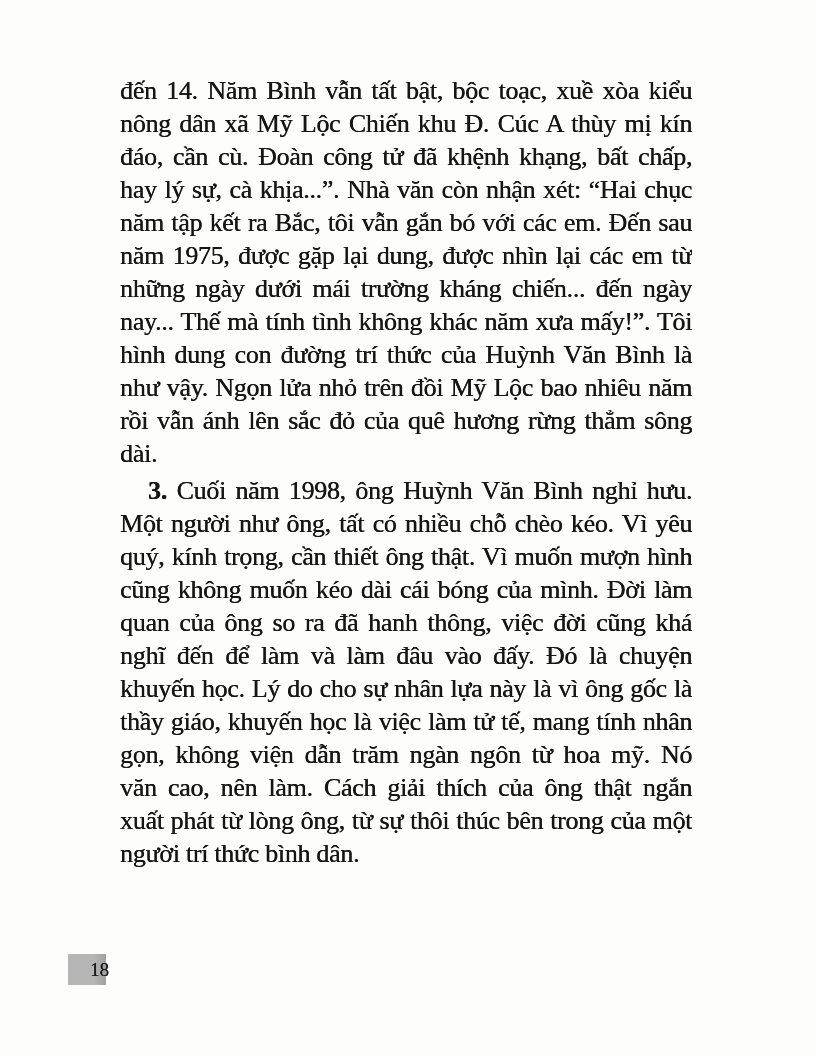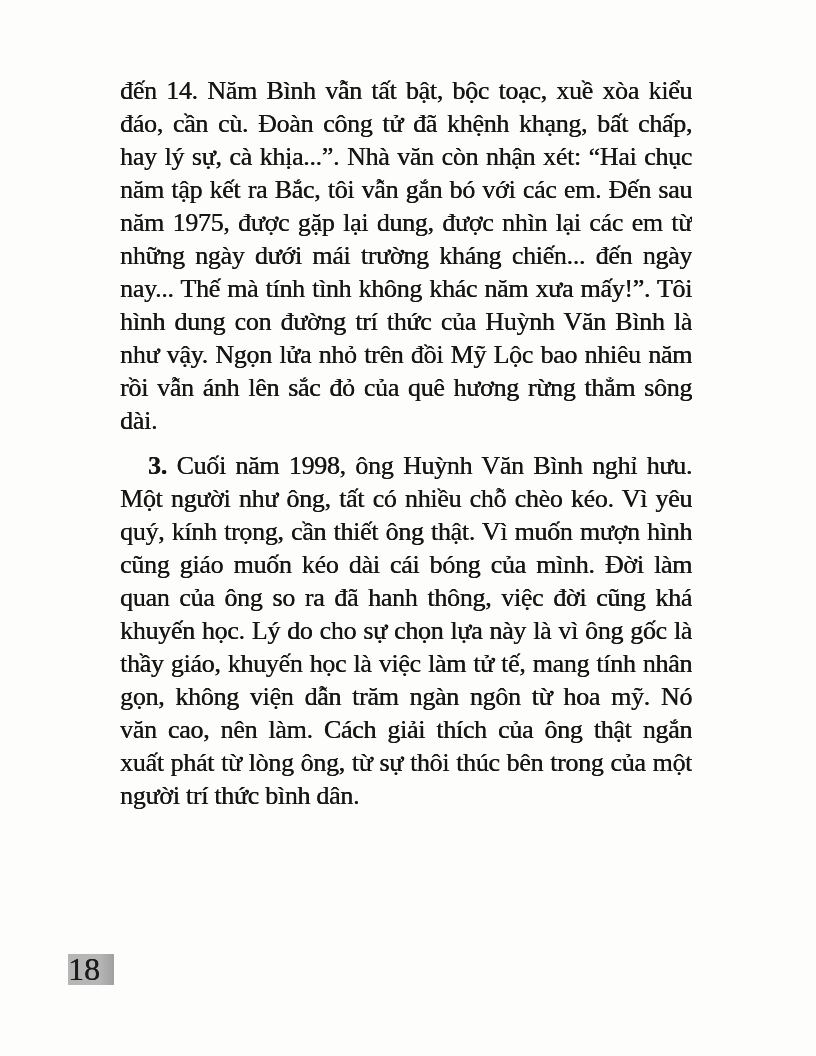--- a/index.html
+++ b/index.html
@@ -16,21 +16,21 @@
     overflow: hidden;
   }
   .page-text {
     position: absolute;
     left: 120px;
     top: 74px;
     width: 572px;
   }
   .paragraph { margin: 0; }
   .paragraph.indent .line:first-child { text-indent: 28px; }
-  .paragraph + .paragraph { margin-top: 12px; }
+  .paragraph + .paragraph { margin-top: 4px; }
   .line {
     height: 33px;
     line-height: 33px;
     font-size: 26px;
     letter-spacing: -0.3px;
     white-space: normal;
     overflow: hidden;
     text-align: left;
     text-shadow: 0.35px 0 0 currentColor; 
   }
@@ -38,57 +38,59 @@
     text-align: justify;
     text-align-last: justify;
   }
   .line span.regular { font-style: normal; font-weight: normal; }
   .line span.italic  { }
   .line span.bold    { font-weight: bold; }
   .page-number-badge {
     position: absolute;
     left: 68px;
     top: 954px;
-    width: 46px;
+    width: 38px;
     height: 31px;
     background: linear-gradient(90deg, #b6b6b6 0%, #b6b6b6 68%, #a0a0a0 100%);
     display: flex;
     align-items: center;
-    padding-left: 0;
+    padding-left: 22px;
     box-sizing: border-box;
-    font-size: 32px;
+    font-size: 19px;
     line-height: 31px;
     color: #1c1c1c;
     text-shadow: 0.3px 0 0 currentColor;
   }
 </style>
 </head>
 <body>
 
 <div class="page-text">
     <div class="paragraph">
       <div class="line j"><span class="regular">đến 14. Năm Bình vẫn tất bật, bộc toạc, xuề xòa kiểu</span></div>
+      <div class="line j"><span class="regular">nông dân xã Mỹ Lộc Chiến khu Đ. Cúc A thùy mị kín</span></div>
       <div class="line j"><span class="regular">đáo, cần cù. Đoàn công tử đã khệnh khạng, bất chấp,</span></div>
       <div class="line j"><span class="regular">hay lý sự, cà khịa...”. Nhà văn còn nhận xét: “Hai chục</span></div>
       <div class="line j"><span class="regular">năm tập kết ra Bắc, tôi vẫn gắn bó với các em. Đến sau</span></div>
       <div class="line j"><span class="regular">năm 1975, được gặp lại dung, được nhìn lại các em từ</span></div>
       <div class="line j"><span class="regular">những ngày dưới mái trường kháng chiến... đến ngày</span></div>
       <div class="line j"><span class="regular">nay... Thế mà tính tình không khác năm xưa mấy!”. Tôi</span></div>
       <div class="line j"><span class="regular">hình dung con đường trí thức của Huỳnh Văn Bình là</span></div>
       <div class="line j"><span class="regular">như vậy. Ngọn lửa nhỏ trên đồi Mỹ Lộc bao nhiêu năm</span></div>
       <div class="line j"><span class="regular">rồi vẫn ánh lên sắc đỏ của quê hương </span><span class="italic">rừng thẳm sông</span></div>
       <div class="line"><span class="italic">dài</span><span class="regular">.</span></div>
     </div>
     <div class="paragraph indent">
       <div class="line j"><span class="bold">3.</span><span class="regular"> Cuối năm 1998, ông Huỳnh Văn Bình nghỉ hưu.</span></div>
       <div class="line j"><span class="regular">Một người như ông, tất có nhiều chỗ chèo kéo. Vì yêu</span></div>
       <div class="line j"><span class="regular">quý, kính trọng, cần thiết ông thật. Vì muốn mượn hình</span></div>
-      <div class="line j"><span class="regular">cũng giáo muốn kéo dài cái bóng của mình. Đời làm</span></div>
+      <div class="line j"><span class="regular">cũng không muốn kéo dài cái bóng của mình. Đời làm</span></div>
       <div class="line j"><span class="regular">quan của ông so ra đã hanh thông, việc đời cũng khá</span></div>
-      <div class="line j"><span class="regular">khuyến học. Lý do cho sự chọn lựa này là vì ông gốc là</span></div>
+      <div class="line j"><span class="regular">nghĩ đến để làm và làm đâu vào đấy. Đó là chuyện</span></div>
+      <div class="line j"><span class="regular">khuyến học. Lý do cho sự nhân lựa này là vì ông gốc là</span></div>
       <div class="line j"><span class="regular">thầy giáo, </span><span class="italic">khuyến học là việc làm tử tế, mang tính nhân</span></div>
       <div class="line j"><span class="regular">gọn, không viện dẫn trăm ngàn ngôn từ hoa mỹ. Nó</span></div>
       <div class="line j"><span class="italic">văn cao, nên làm</span><span class="regular">. Cách giải thích của ông thật ngắn</span></div>
       <div class="line j"><span class="regular">xuất phát từ lòng ông, từ sự thôi thúc bên trong của một</span></div>
       <div class="line"><span class="regular">người </span><span class="italic">trí thức bình dân</span><span class="regular">.</span></div>
     </div>
   </div>
 
 <div class="page-number-badge">
   <span>18</span>

